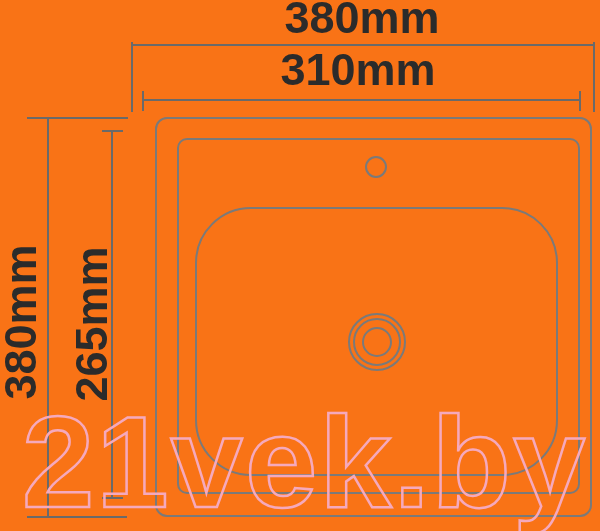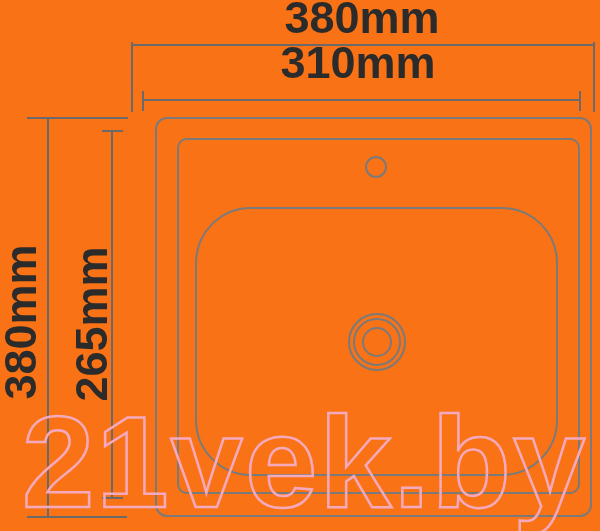--- a/index.html
+++ b/index.html
@@ -48,21 +48,21 @@
 
 <div id="stage">
 
   <div class="dim-label" style="left:262px; top:-3px;">380mm</div>
 
   <div class="dline" style="left:132px; top:44px; width:462px; height:2px;"></div>
 
   <div class="dline" style="left:131px; top:42px; width:2px; height:70px;"></div>
   <div class="dline" style="left:593px; top:42px; width:2px; height:70px;"></div>
 
-  <div class="dim-label" style="left:258px; top:42px;">310mm</div>
+  <div class="dim-label" style="left:258px; top:49px;">310mm</div>
   <div class="dline" style="left:143px; top:99px; width:437px; height:2px;"></div>
   <div class="dline" style="left:142px; top:91px; width:2px; height:20px;"></div>
   <div class="dline" style="left:579px; top:91px; width:2px; height:20px;"></div>
 
   <div class="dim-label rot" style="left:-79px; top:301px;">380mm</div>
   <div class="dline" style="left:47px; top:118px; width:2px; height:399px;"></div>
   <div class="dline" style="left:27px; top:117px; width:101px; height:2px;"></div>
   <div class="dline" style="left:27px; top:516px; width:100px; height:2px;"></div>
 
   <div class="dim-label rot" style="left:-8px; top:303px;">265mm</div>

